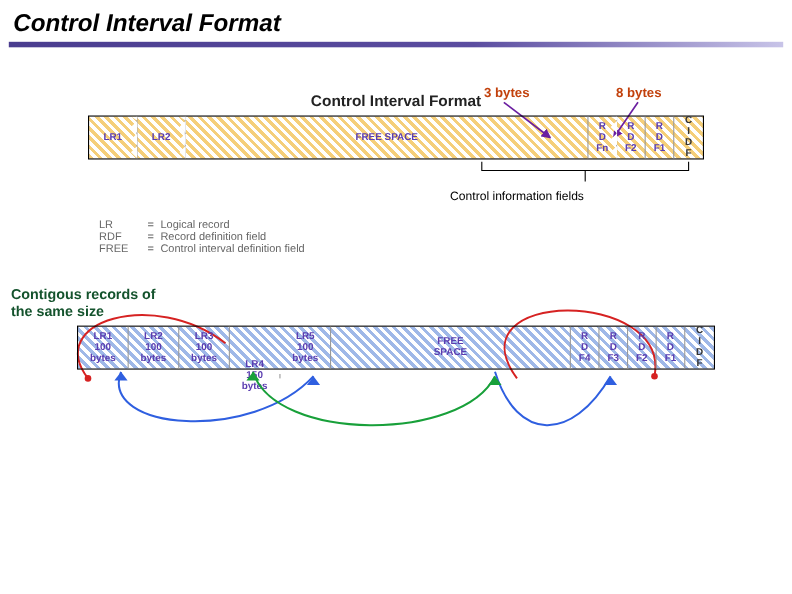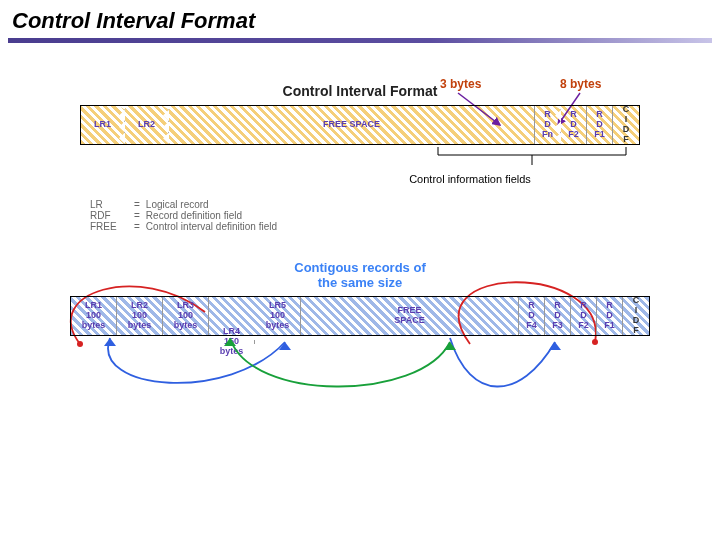--- a/index.html
+++ b/index.html
@@ -14,21 +14,21 @@
   .ci-bar.orange::before { content:""; position:absolute; inset:0; background: repeating-linear-gradient(45deg,#f5cf7a 0 3px,#fff 3px 6px); z-index:-1; }
   .ci-bar.blue::before { content:""; position:absolute; inset:0; background: repeating-linear-gradient(45deg,#9fb8e8 0 3px,#fff 3px 6px); z-index:-1; }
   .cell { border-right: 1px solid #999; display: flex; flex-direction: column; justify-content: center; align-items: center; padding: 2px 4px; line-height: 1.1; }
   .cell:last-child { border-right: none; }
   .jag { position: relative; }
   .jag::after { content:""; position:absolute; right:-1px; top:0; bottom:0; width:6px; background: #fff; clip-path: polygon(0 0, 100% 10%, 0 25%, 100% 40%, 0 55%, 100% 70%, 0 85%, 100% 100%, 100% 0); }
   .bracket { font-size: 11px; text-align: center; margin-top: 4px; }
   .legend { font-size: 10px; color: #666; margin: 14px 0 0 80px; }
   .legend-row { display: flex; gap: 6px; }
   .lg-k { width: 38px; }
-  .contig-title { font-size: 13px; font-weight: bold; text-align: center; margin: 28px 0 6px; color: #3b82f6; }
+  .contig-title { font-size: 13px; font-weight: bold; text-align: left; margin: 28px 0 6px; color: #14532d; }
   .curve-svg { position: absolute; width: 620px; height: 120px; left: 50px; pointer-events: none; }
 </style>
 </head>
 <body>
 
 <div class="title">Control Interval Format</div>
 <div class="underline"></div>
 
 <div class="diag-wrap">
 

